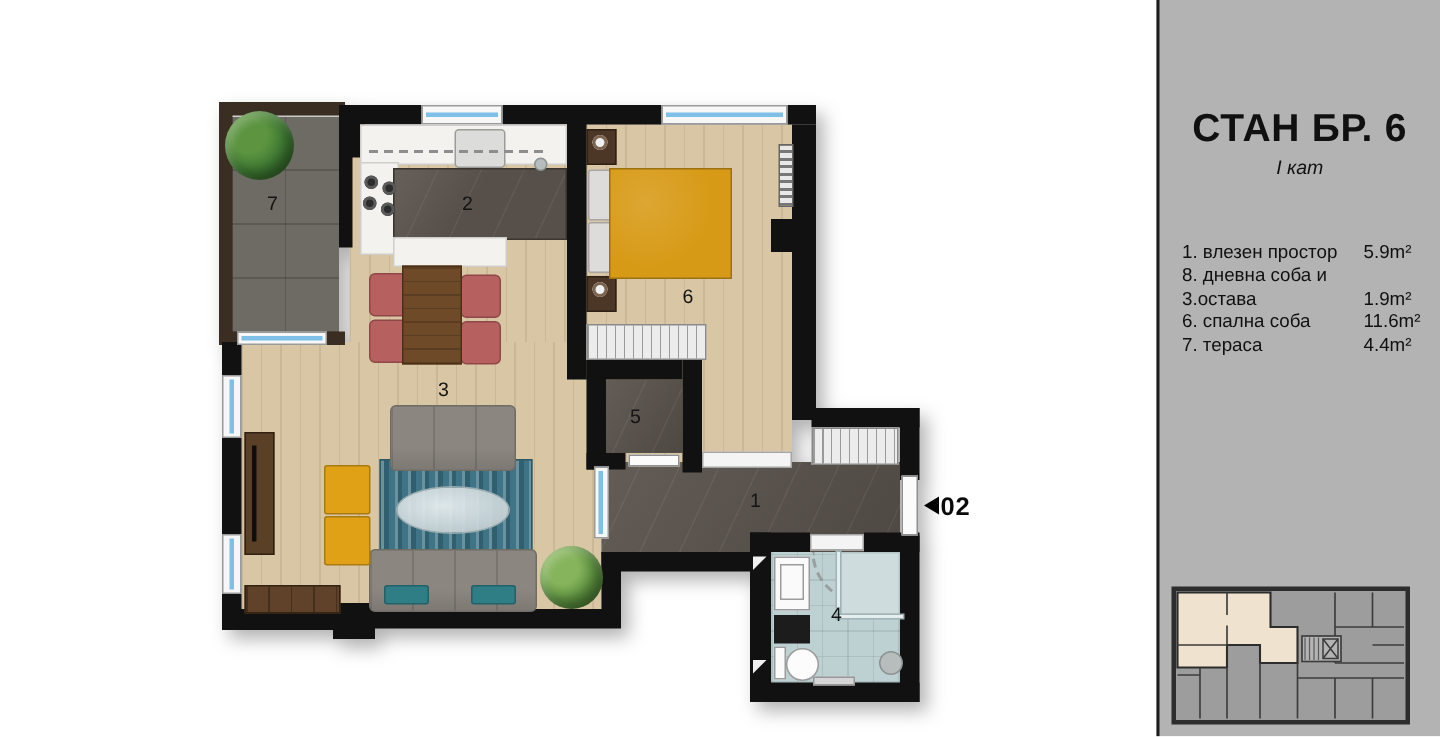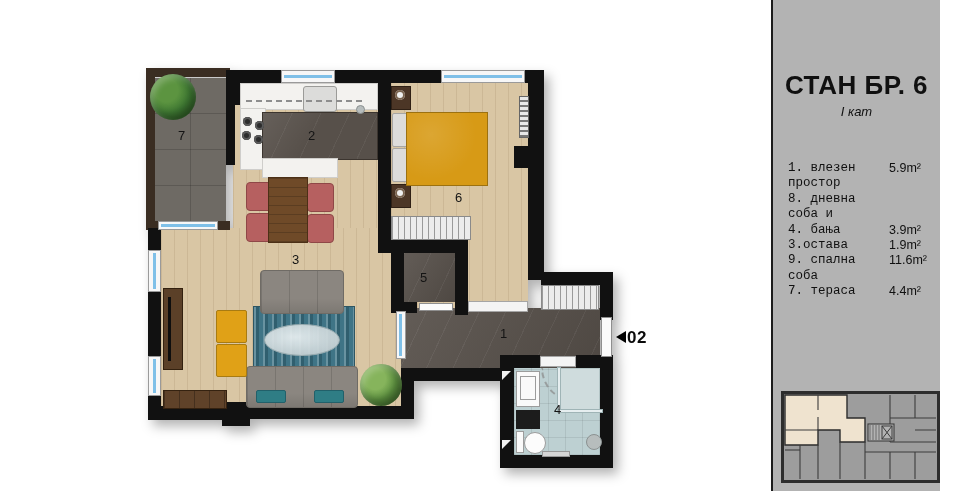--- a/index.html
+++ b/index.html
@@ -70,28 +70,28 @@
   .shower-tray{position:absolute;background:#cfdcdd;border:1px solid #b3c5c6;box-sizing:border-box;}
   .glassline{position:absolute;background:#e6eef0;box-shadow:0 0 0 1px #9fb4b6;}
   .showerhead{position:absolute;border-radius:50%;background:#b7bdbd;border:1px solid #8b9191;}
   .towel{position:absolute;background:#d5d5d5;border:1px solid #979797;}
   .vent{position:absolute;width:0;height:0;border-style:solid;
        border-width:9px 9px 0 0;border-color:#f0f0f0 transparent transparent transparent;}
   .tri-left{position:absolute;width:0;height:0;border-top:6px solid transparent;
        border-bottom:6px solid transparent;border-right:10px solid #000;}
   .entry-num{position:absolute;font-size:17px;font-weight:bold;color:#0a0a0a;letter-spacing:.5px;}
   
-  .panel{position:absolute;left:771px;top:0;width:169px;height:491px;background:var(--panel);
+  .panel{position:absolute;left:771px;top:0;width:189px;height:491px;background:var(--panel);
        border-left:2px solid #1c1c1c;box-sizing:border-box;color:#101010;}
   .panel-title{position:absolute;left:0;right:0;top:70px;text-align:center;font-size:26px;
        font-weight:bold;letter-spacing:.5px;}
   .panel-sub{position:absolute;left:0;right:0;top:104px;text-align:center;font-style:italic;font-size:13px;}
   .legend{position:absolute;left:15px;right:5px;top:161px;font-size:12.5px;line-height:15.4px;}
   .lrow{display:flex;}
-  .lrow .name{flex:1;font-family:Liberation Mono, monospace;}
+  .lrow .name{flex:1;}
   .lrow .area{width:46px;flex:none;}
   .lrow.indent .name{padding-left:11px;}
   .total{position:absolute;left:0;right:0;top:318px;text-align:center;font-weight:bold;color:#0d0d0d;}
   .total .val{font-size:41px;letter-spacing:-1px;}
   .total .unit{font-size:23px;}
   .mini{position:absolute;left:7px;top:390px;}
 </style>
 </head>
 <body>
 
@@ -242,29 +242,25 @@
     <div class="legend">
       <div class="lrow">
         <span class="name">1. влезен простор</span>
         <span class="area">5.9m²</span>
       </div>
       <div class="lrow">
         <span class="name">8. дневна соба и</span>
         <span class="area"></span>
       </div>
       <div class="lrow">
-        <span class="name">4. бања</span>
-        <span class="area">3.9m²</span>
-      </div>
-      <div class="lrow">
         <span class="name">3.остава</span>
         <span class="area">1.9m²</span>
       </div>
       <div class="lrow">
-        <span class="name">9. спална соба</span>
+        <span class="name">6. спална соба</span>
         <span class="area">11.6m²</span>
       </div>
       <div class="lrow">
         <span class="name">7. тераса</span>
         <span class="area">4.4m²</span>
       </div>
     </div>
 
 
     <svg class="mini" width="161" height="95" viewBox="0 0 161 95">

